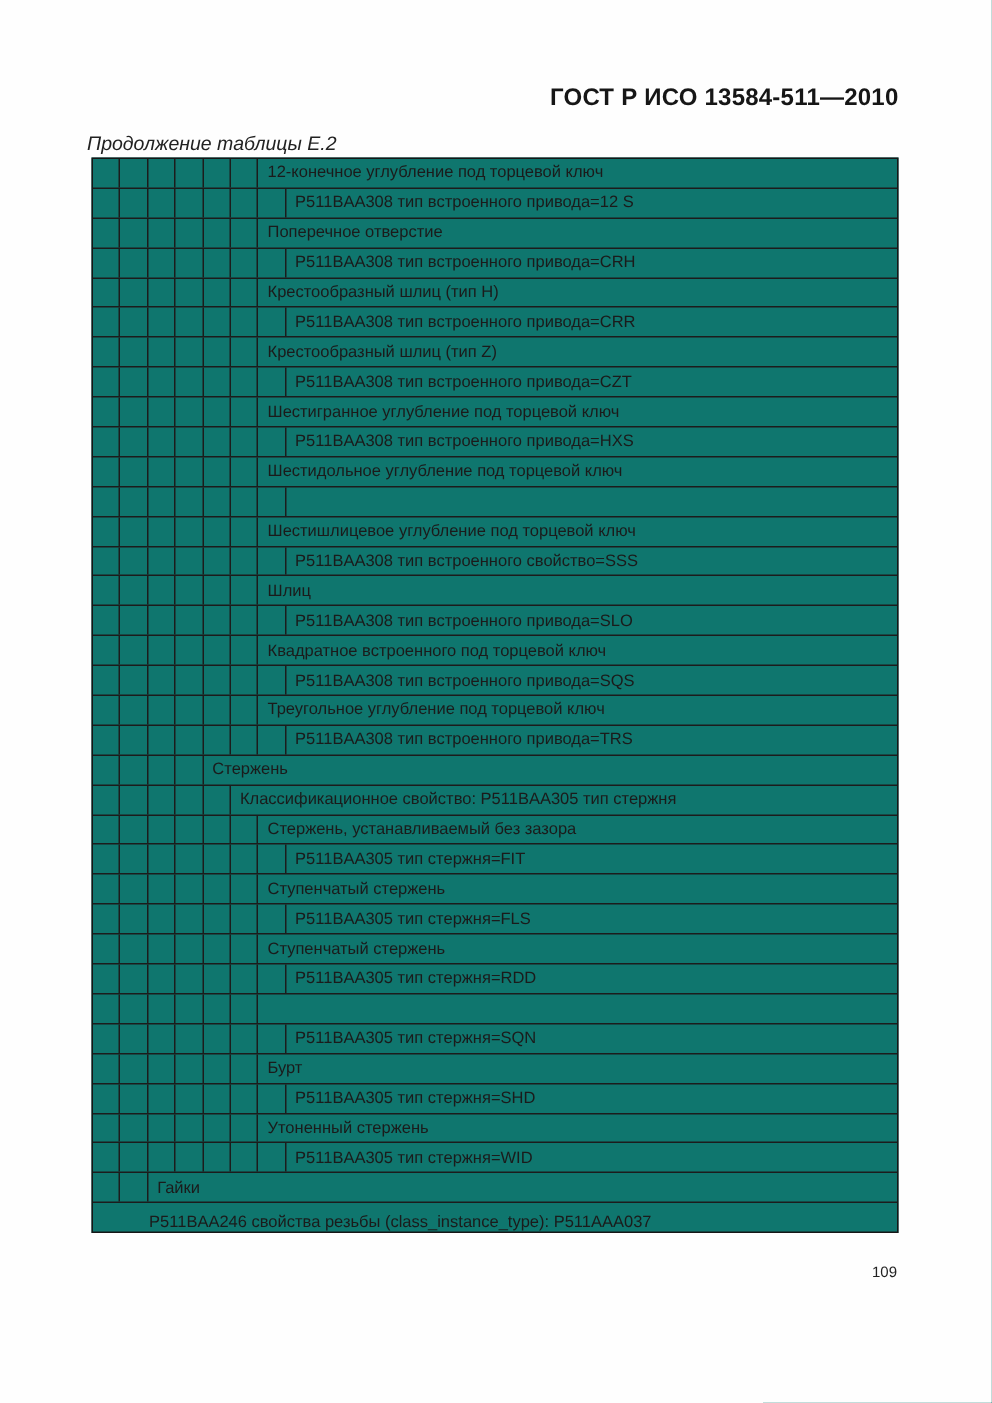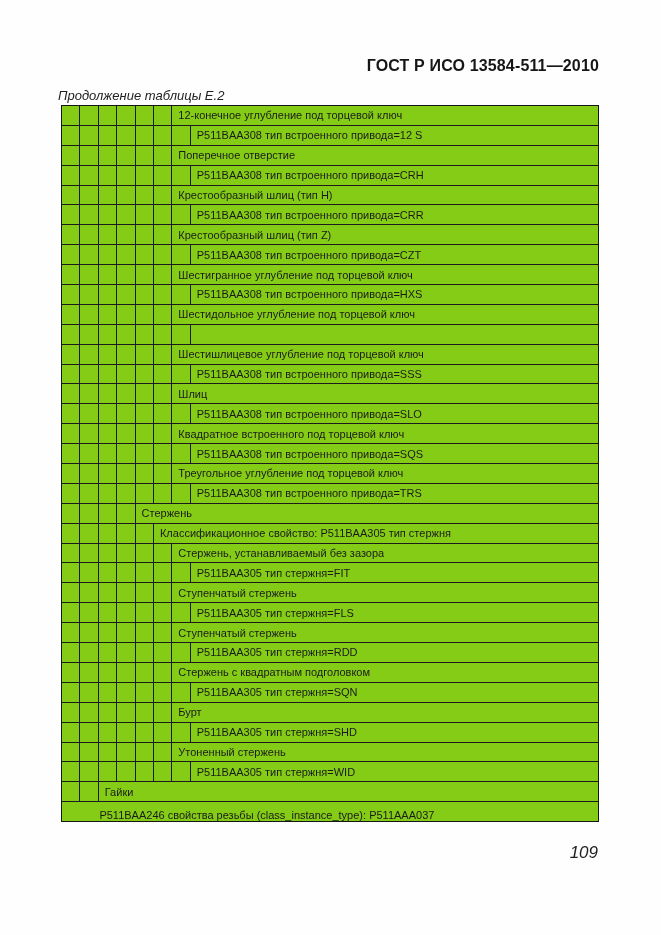--- a/index.html
+++ b/index.html
@@ -33,21 +33,21 @@
     white-space:nowrap;
   }
   .hier-table{
     position:absolute;
     left:61px;top:105px;
     width:538px;height:717px;
     box-sizing:border-box;
     border:1.5px solid #161616;
     display:flex;
     flex-direction:column;
-    background:#84cc16;
+    background:#0f766e;
   }
   .row{
     flex:1 1 0;
     min-height:0;
     display:flex;
     border-bottom:1px solid #1c1c1c;
   }
   .row:last-child{border-bottom:none;align-items:flex-end;}
   .indent-cell{
     flex:0 0 18.4px;
@@ -63,23 +63,22 @@
     padding-left:6px;
     font-size:11px;
     color:#1b1b1b;
     white-space:nowrap;
     overflow:hidden;
   }
   .text-cell.wide-pad{padding-left:19px;}
   .page-number{
     position:absolute;
     top:843px;right:63px;
-    font-size:17px;
+    font-size:10px;
     color:#222;
-    font-style:italic;
   }
 </style>
 </head>
 <body>
 
 <div class="page">
   <div class="doc-header">ГОСТ Р ИСО 13584-511—2010</div>
 
   <div class="table-caption">Продолжение таблицы Е.2</div>
 
@@ -207,21 +206,21 @@
         <div class="text-cell">Шестишлицевое углубление под торцевой ключ</div>
       </div>
       <div class="row">
         <div class="indent-cell"></div>
         <div class="indent-cell"></div>
         <div class="indent-cell"></div>
         <div class="indent-cell"></div>
         <div class="indent-cell"></div>
         <div class="indent-cell"></div>
         <div class="indent-cell"></div>
-        <div class="text-cell">P511BAA308 тип встроенного привода=SSS</div>
+        <div class="text-cell">P511BAA308 тип встроенного свойство=SSS</div>
       </div>
       <div class="row">
         <div class="indent-cell"></div>
         <div class="indent-cell"></div>
         <div class="indent-cell"></div>
         <div class="indent-cell"></div>
         <div class="indent-cell"></div>
         <div class="indent-cell"></div>
         <div class="text-cell">Шлиц</div>
       </div>
@@ -345,21 +344,20 @@
         <div class="indent-cell"></div>
         <div class="text-cell">P511BAA305 тип стержня=RDD</div>
       </div>
       <div class="row">
         <div class="indent-cell"></div>
         <div class="indent-cell"></div>
         <div class="indent-cell"></div>
         <div class="indent-cell"></div>
         <div class="indent-cell"></div>
         <div class="indent-cell"></div>
-        <div class="text-cell">Стержень с квадратным подголовком</div>
       </div>
       <div class="row">
         <div class="indent-cell"></div>
         <div class="indent-cell"></div>
         <div class="indent-cell"></div>
         <div class="indent-cell"></div>
         <div class="indent-cell"></div>
         <div class="indent-cell"></div>
         <div class="indent-cell"></div>
         <div class="text-cell">P511BAA305 тип стержня=SQN</div>

